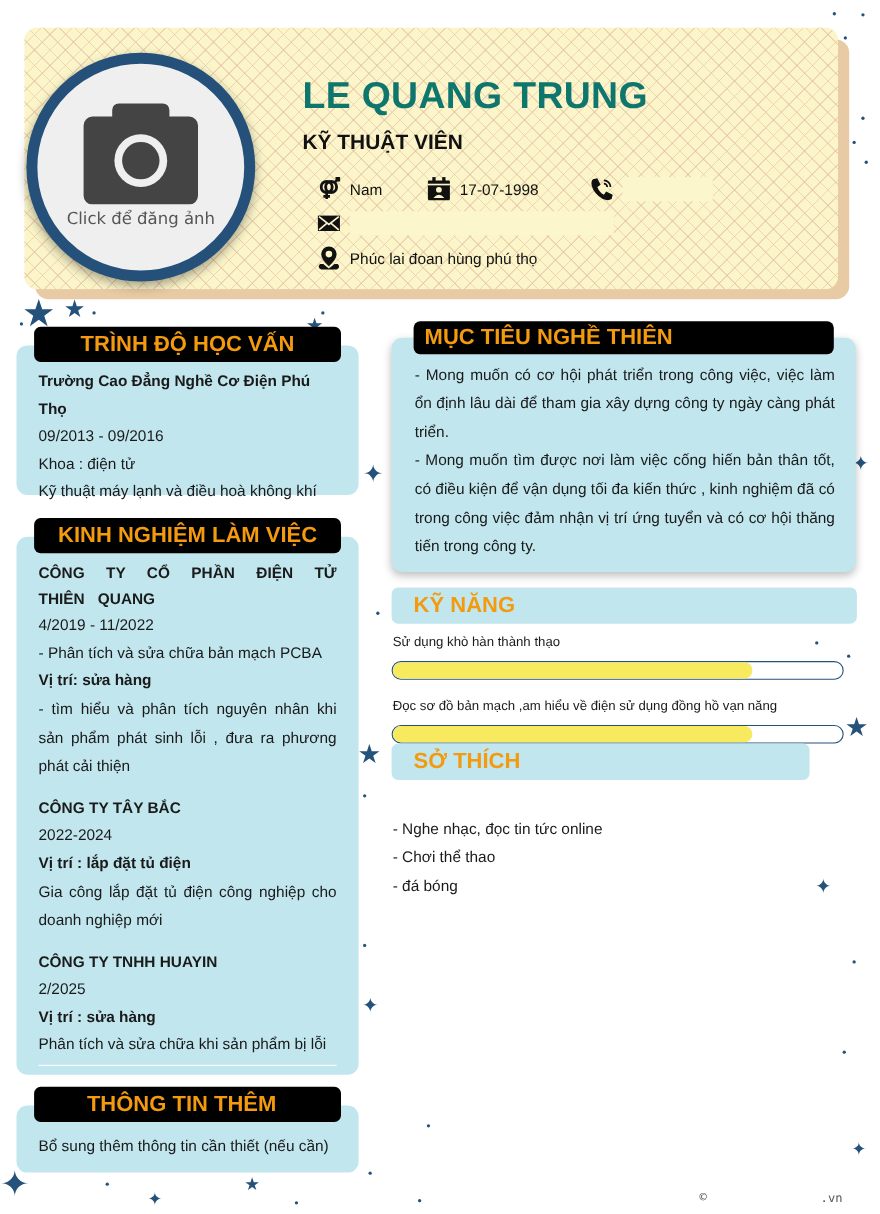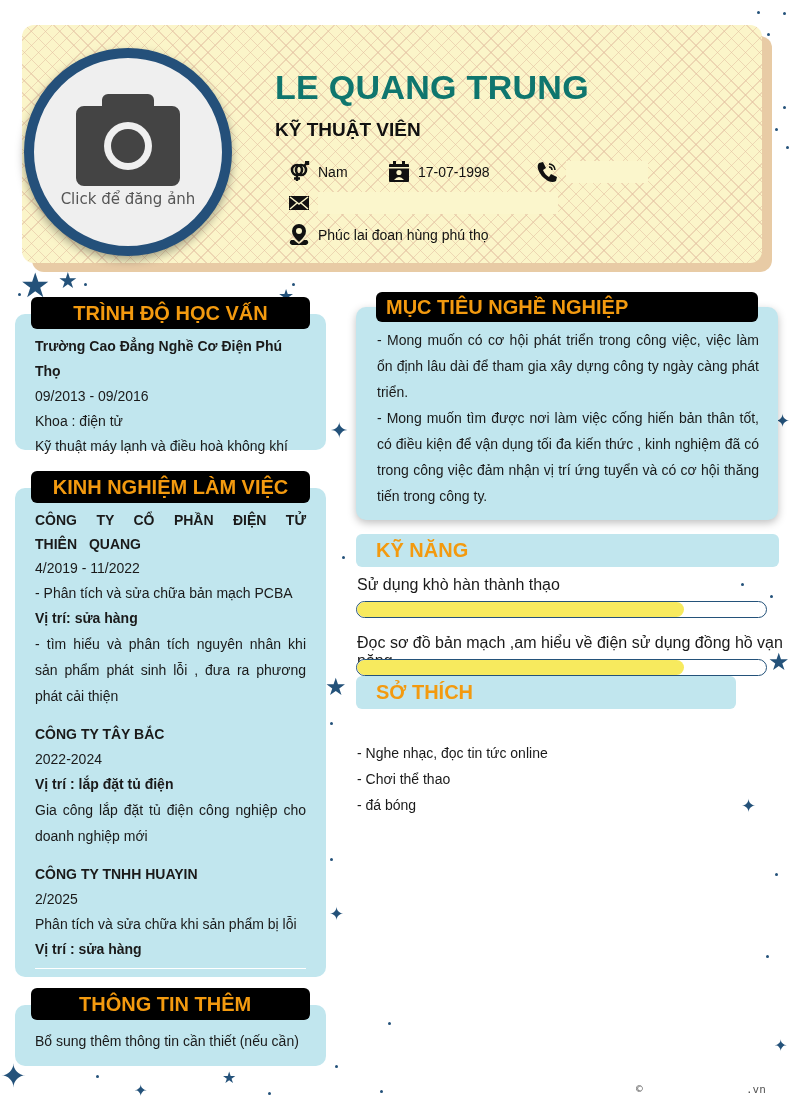--- a/index.html
+++ b/index.html
@@ -36,21 +36,21 @@
     font-size: 20px; display: flex; align-items: center; justify-content: center; }
   .card-body { position: absolute; font-size: 14px; color: #1a1a1a; }
   .line { line-height: 25px; }
   .bold { font-weight: bold; }
   .justify { text-align: justify; line-height: 26px; }
   .divider { border-top: 1px solid #ffffff; margin-top: 6px; }
 
   
   .rt-title { position: absolute; background: #c1e6ee; border-radius: 6px; color: #f39a0f; font-weight: bold; font-size: 20px;
     display: flex; align-items: center; padding-left: 20px; }
-  .skill-label { position: absolute; font-size: 16px; color: #1a1a1a; }
+  .skill-label { position: absolute; font-size: 12px; color: #1a1a1a; }
   .bar { position: absolute; height: 17px; border: 1px solid #24527a; border-radius: 9px; background: #fff; overflow: hidden; }
   .bar-fill { height: 100%; background: #f7ea5e; border-radius: 9px; }
   .hobby { position: absolute; font-size: 14px; color: #1a1a1a; }
   .footer { position: absolute; font-family: "DejaVu Sans Mono", monospace; font-size: 11px; color: #555; }
 </style>
 </head>
 <body>
 
 <div class="deco" style="left:20px;top:268px;font-size:34px;">★</div>
 <div class="deco" style="left:58px;top:270px;font-size:22px;">★</div>
@@ -176,34 +176,34 @@
   </div>
   <div style="margin-top:13px;">
     <div class="line bold">CÔNG TY TÂY BẮC</div>
     <div class="line">2022-2024</div>
     <div class="line bold">Vị trí : lắp đặt tủ điện</div>
     <div class="justify">Gia công lắp đặt tủ điện công nghiệp cho doanh nghiệp mới</div>
   </div>
   <div style="margin-top:13px;">
     <div class="line bold">CÔNG TY TNHH HUAYIN</div>
     <div class="line">2/2025</div>
+    <div class="line bold">Vị trí : sửa hàng</div>
     <div class="line">Phân tích và sửa chữa khi sản phẩm bị lỗi</div>
-    <div class="line bold">Vị trí : sửa hàng</div>
     <div class="divider"></div>
   </div>
 </div>
 
 <div class="card" style="left:15px;top:1005px;width:311px;height:61px;"></div>
 <div class="card-title" style="left:31px;top:988px;width:279px;height:32px;justify-content:flex-start;padding-left:48px;">THÔNG TIN THÊM</div>
 <div class="card-body" style="left:35px;top:1029px;width:271px;">
   <div class="line">Bổ sung thêm thông tin cần thiết (nếu cần)</div>
 </div>
 
 <div class="card" style="left:356px;top:307px;width:422px;height:213px;box-shadow:0 3px 8px rgba(0,0,0,0.25);"></div>
-<div class="card-title" style="left:376px;top:292px;width:382px;height:30px;justify-content:flex-start;padding-left:10px;">MỤC TIÊU NGHỀ NGHIỆP</div>
+<div class="card-title" style="left:376px;top:292px;width:382px;height:30px;justify-content:flex-start;padding-left:10px;">MỤC TIÊU NGHỀ THIÊN</div>
 <div class="card-body justify" style="left:377px;top:327px;width:382px;">
   <div>- Mong muốn có cơ hội phát triển trong công việc, việc làm ổn định lâu dài để tham gia xây dựng công ty ngày càng phát triển.</div>
   <div>- Mong muốn tìm được nơi làm việc cống hiến bản thân tốt, có điều kiện để vận dụng tối đa kiến thức , kinh nghiệm đã có trong công việc đảm nhận vị trí ứng tuyển và có cơ hội thăng tiến trong công ty.</div>
 </div>
 
 <div class="rt-title" style="left:356px;top:534px;width:423px;height:33px;">KỸ NĂNG</div>
 <div class="skill-label" style="left:357px;top:576px;">Sử dụng khò hàn thành thạo</div>
 <div class="bar" style="left:356px;top:601px;width:411px;">
   <div class="bar-fill" style="width:80%;"></div>
 </div>

